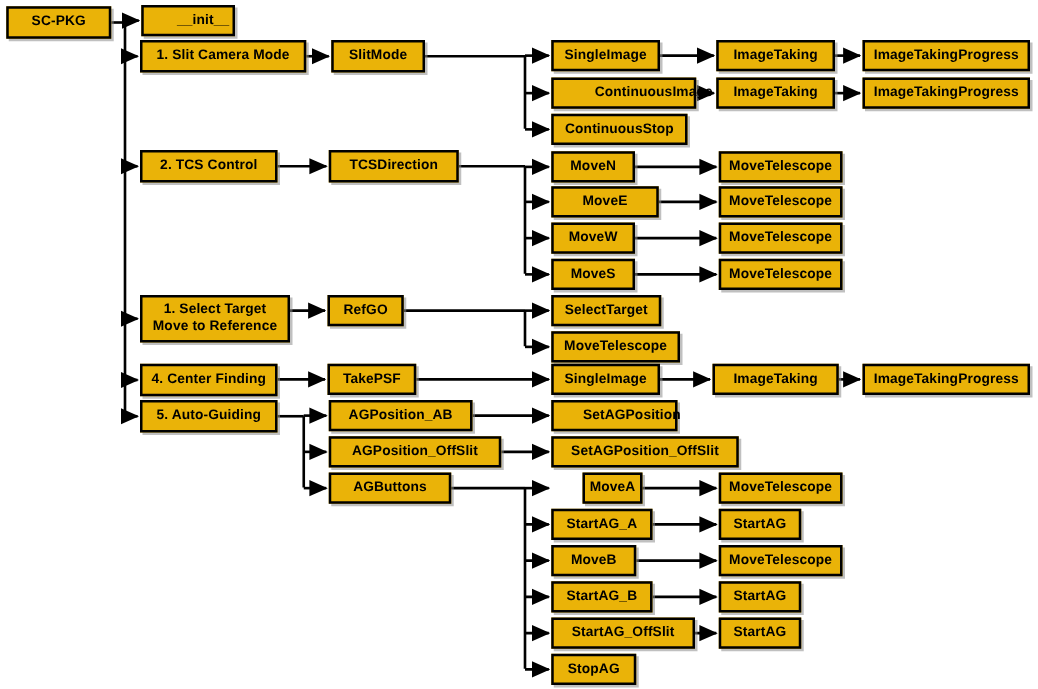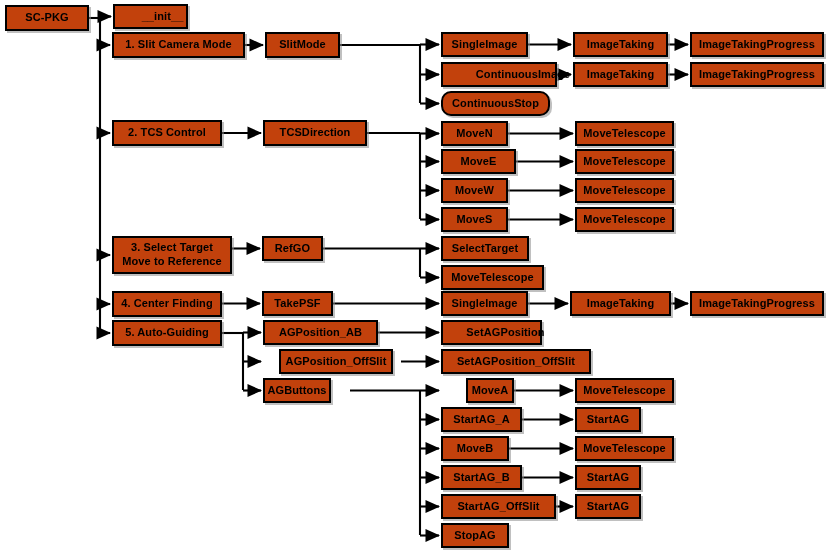--- a/index.html
+++ b/index.html
@@ -19,21 +19,21 @@
     position: absolute;
     left: 0; top: 0;
     width: 830px;
     height: 551px;
     pointer-events: none;
   }
   .node {
     position: absolute;
     box-sizing: border-box;
     border: 2px solid #000000;
-    background: #c2410c;
+    background: #eab308;
     display: flex;
     align-items: center;
     justify-content: center;
     text-align: center;
     font-size: 11px;
     font-weight: bold;
     color: #000000;
     line-height: 1.25;
     letter-spacing: 0.1px;
     box-shadow: 2px 2px 0 rgba(140,140,140,0.55);
@@ -140,55 +140,55 @@
       </div>
       <div class="node" style="left: 441px; top: 62px; width: 116px; height: 25px; padding-left: 48px;">
         <span class="lbl">ContinuousImage</span>
       </div>
       <div class="node" style="left: 573px; top: 62px; width: 95px; height: 25px;">
         <span class="lbl">ImageTaking</span>
       </div>
       <div class="node" style="left: 690px; top: 62px; width: 134px; height: 25px;">
         <span class="lbl">ImageTakingProgress</span>
       </div>
-      <div class="node" style="left: 441px; top: 91px; width: 109px; height: 25px; border-radius: 10px;">
+      <div class="node" style="left: 441px; top: 91px; width: 109px; height: 25px;">
         <span class="lbl">ContinuousStop</span>
       </div>
       <div class="node" style="left: 112px; top: 120px; width: 110px; height: 26px;">
         <span class="lbl">2. TCS Control</span>
       </div>
       <div class="node" style="left: 263px; top: 120px; width: 104px; height: 26px;">
         <span class="lbl">TCSDirection</span>
       </div>
       <div class="node" style="left: 441px; top: 121px; width: 67px; height: 25px;">
         <span class="lbl">MoveN</span>
       </div>
       <div class="node" style="left: 575px; top: 121px; width: 99px; height: 25px;">
         <span class="lbl">MoveTelescope</span>
       </div>
-      <div class="node" style="left: 441px; top: 149px; width: 75px; height: 25px;">
+      <div class="node" style="left: 441px; top: 149px; width: 86px; height: 25px;">
         <span class="lbl">MoveE</span>
       </div>
       <div class="node" style="left: 575px; top: 149px; width: 99px; height: 25px;">
         <span class="lbl">MoveTelescope</span>
       </div>
       <div class="node" style="left: 441px; top: 178px; width: 67px; height: 25px;">
         <span class="lbl">MoveW</span>
       </div>
       <div class="node" style="left: 575px; top: 178px; width: 99px; height: 25px;">
         <span class="lbl">MoveTelescope</span>
       </div>
       <div class="node" style="left: 441px; top: 207px; width: 67px; height: 25px;">
         <span class="lbl">MoveS</span>
       </div>
       <div class="node" style="left: 575px; top: 207px; width: 99px; height: 25px;">
         <span class="lbl">MoveTelescope</span>
       </div>
       <div class="node" style="left: 112px; top: 236px; width: 120px; height: 38px;">
-        <span class="lbl">3. Select Target
+        <span class="lbl">1. Select Target
 Move to Reference</span>
       </div>
       <div class="node" style="left: 262px; top: 236px; width: 61px; height: 25px;">
         <span class="lbl">RefGO</span>
       </div>
       <div class="node" style="left: 441px; top: 236px; width: 88px; height: 25px;">
         <span class="lbl">SelectTarget</span>
       </div>
       <div class="node" style="left: 441px; top: 265px; width: 103px; height: 25px;">
         <span class="lbl">MoveTelescope</span>
@@ -210,27 +210,27 @@
       </div>
       <div class="node" style="left: 112px; top: 320px; width: 110px; height: 26px;">
         <span class="lbl">5. Auto-Guiding</span>
       </div>
       <div class="node" style="left: 263px; top: 320px; width: 115px; height: 25px;">
         <span class="lbl">AGPosition_AB</span>
       </div>
       <div class="node" style="left: 441px; top: 320px; width: 101px; height: 25px; padding-left: 28px;">
         <span class="lbl">SetAGPosition</span>
       </div>
-      <div class="node" style="left: 279px; top: 349px; width: 114px; height: 25px;">
+      <div class="node" style="left: 263px; top: 349px; width: 138px; height: 25px;">
         <span class="lbl">AGPosition_OffSlit</span>
       </div>
       <div class="node" style="left: 441px; top: 349px; width: 150px; height: 25px;">
         <span class="lbl">SetAGPosition_OffSlit</span>
       </div>
-      <div class="node" style="left: 263px; top: 378px; width: 68px; height: 25px;">
+      <div class="node" style="left: 263px; top: 378px; width: 98px; height: 25px;">
         <span class="lbl">AGButtons</span>
       </div>
       <div class="node" style="left: 466px; top: 378px; width: 48px; height: 25px;">
         <span class="lbl">MoveA</span>
       </div>
       <div class="node" style="left: 575px; top: 378px; width: 99px; height: 25px;">
         <span class="lbl">MoveTelescope</span>
       </div>
       <div class="node" style="left: 441px; top: 407px; width: 81px; height: 25px;">
         <span class="lbl">StartAG_A</span>

